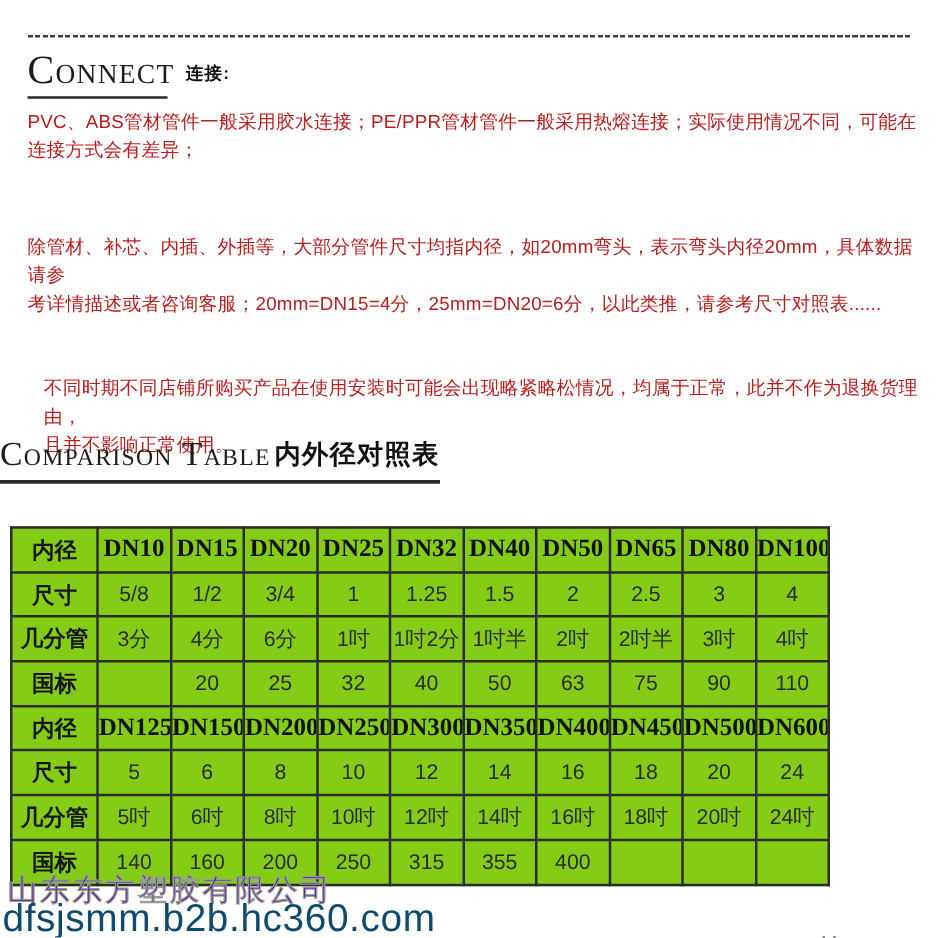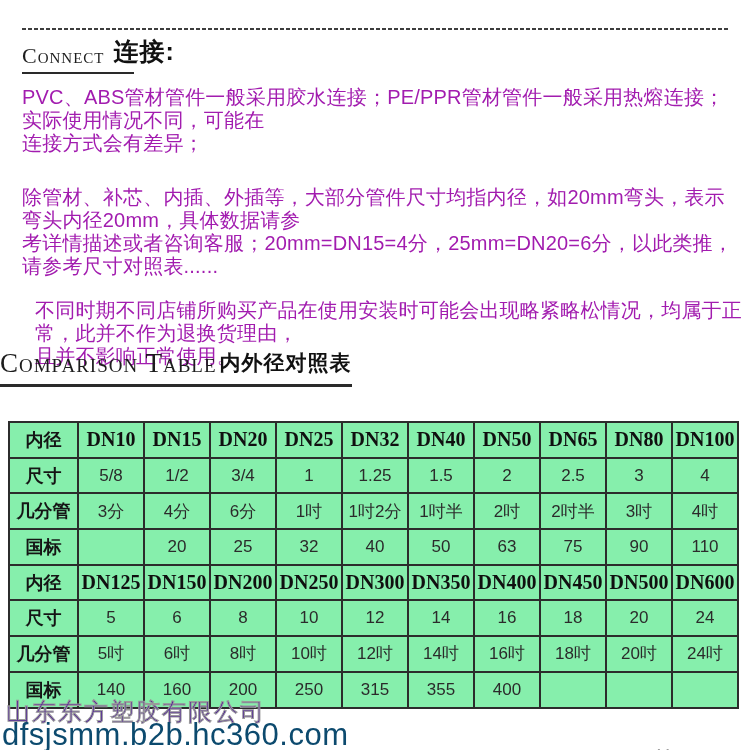--- a/index.html
+++ b/index.html
@@ -18,56 +18,56 @@
   }
 
   
   .sec{position:absolute;}
   .sec-title{
     display:inline-block;margin:0;line-height:1.08;white-space:nowrap;
   }
   .sec-title .en{
     font-family:"Liberation Serif",serif;
     font-variant:small-caps;
-    font-size:22px;font-weight:500;color:#1d1d1d;letter-spacing:1px;
+    font-size:32px;font-weight:500;color:#1d1d1d;letter-spacing:1px;
   }
   .sec-title .zh{
     font-family:"Liberation Sans",sans-serif;
-    font-size:25px;font-weight:700;color:#111;
+    font-size:14px;font-weight:700;color:#111;
     margin-left:9px;vertical-align:3px;letter-spacing:1px;
   }
   .sec-title::after{
     content:"";display:block;height:2.5px;background:#2a2a2a;margin-top:4px;
   }
   .sec-connect{left:22px;top:38px;}
   .sec-connect .sec-title::after{width:112px;}
   .sec-dimension{right:22px;top:136px;text-align:right;}
   .sec-dimension .sec-title::after{width:100%;}
   .sec-install{left:22px;top:250px;}
   .sec-install .sec-title::after{width:100%;}
   .sec-comparison{left:0;top:349px;width:100%;}
   .sec-comparison .sec-title .en{font-size:27px;}
   .sec-comparison .sec-title .zh{font-size:21px;margin-left:3px;vertical-align:2px;}
   .sec-comparison .sec-title::after{width:100%;margin-top:6px;}
 
   
   .body-text{
     position:absolute;left:22px;width:714px;margin:0;
-    font-size:20px;line-height:23px;color:#a21caf;
+    font-size:15px;line-height:23px;color:#b91c1c;
     white-space:pre-line;letter-spacing:0.2px;
   }
   .para-connect{top:86px;}
   .para-dimension{top:186px;}
   .para-install{top:299px;margin-left:13px;}
 
   
   .cmp-table{
-    position:absolute;left:8px;top:421px;width:731px;
+    position:absolute;left:8px;top:421px;width:656px;
     border-collapse:collapse;table-layout:fixed;
-    background:#86efac;
+    background:#84cc16;
   }
   .cmp-table th,.cmp-table td{
     border:2px solid #2c2c2c;height:33.7px;padding:0;
     text-align:center;vertical-align:middle;overflow:hidden;
   }
   .cmp-table th{
     width:67px;
     font-family:"Liberation Sans",sans-serif;
     font-size:18px;font-weight:700;color:#151515;
   }

